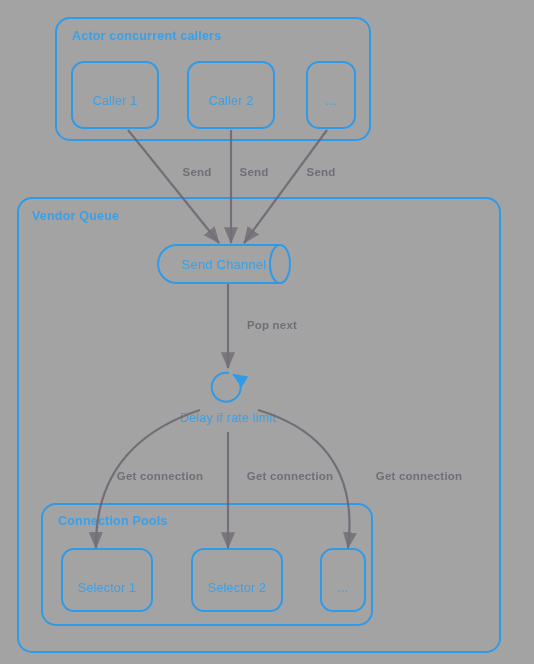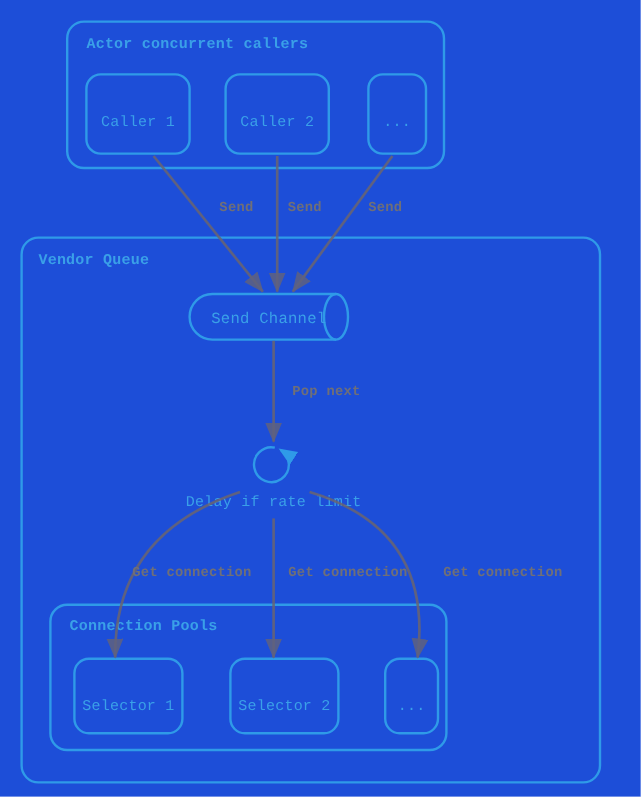--- a/index.html
+++ b/index.html
@@ -4,22 +4,22 @@
 <style>
   html, body {
     margin: 0;
     padding: 0;
     background: #ffffff;
   }
   #diagram-root {
     position: relative;
     width: 534px;
     height: 664px;
-    background: #1d4ed8;
-    font-family: Liberation Mono, monospace;
+    background: #a3a3a3;
+    font-family: Liberation Sans, sans-serif;
     overflow: hidden;
   }
   #diagram-svg {
     position: absolute;
     left: 0;
     top: 0;
     width: 534px;
     height: 664px;
   }
   .group-title {

